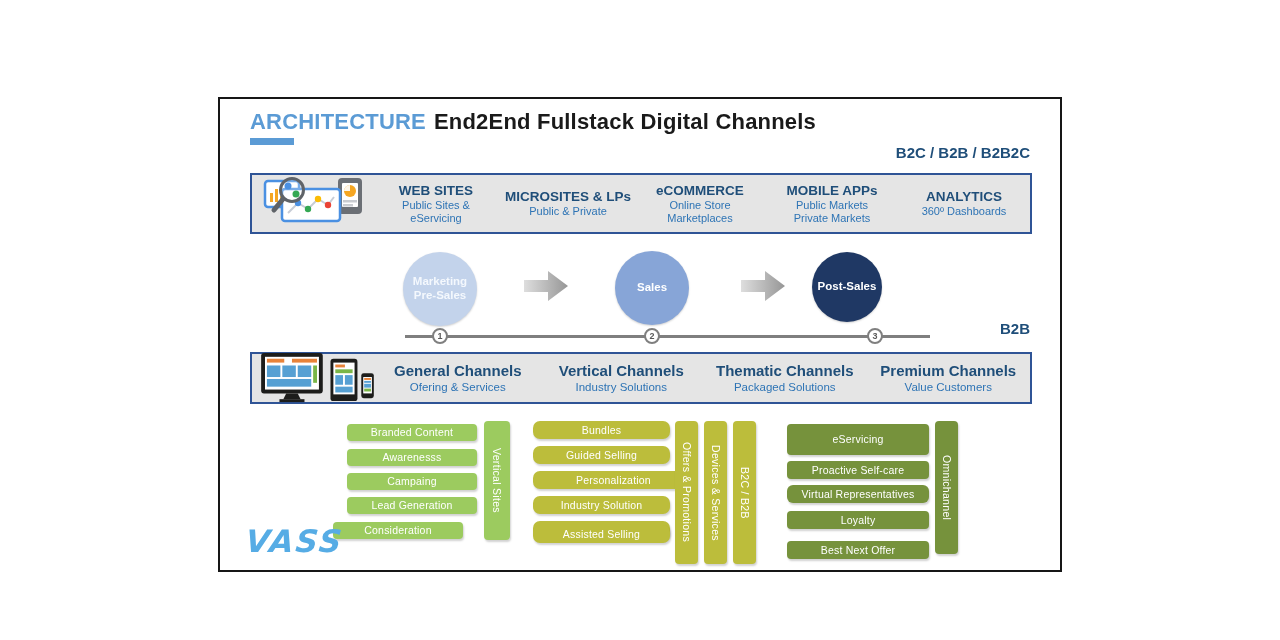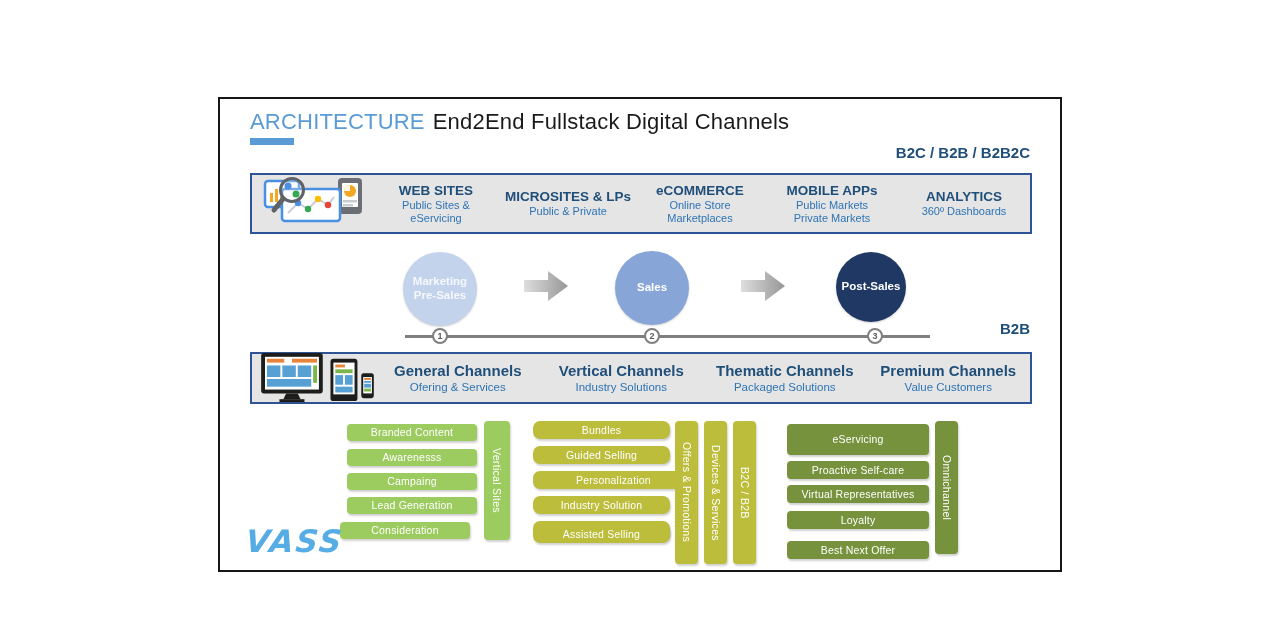--- a/index.html
+++ b/index.html
@@ -21,21 +21,21 @@
     width:1280px;height:640px;background:#ffffff;
     font-family:"Liberation Sans","DejaVu Sans",sans-serif;
     position:relative;overflow:hidden;
   }
   .board{
     position:absolute;left:218px;top:97px;width:844px;height:475px;
     border:2px solid #161616;background:#ffffff;
   }
   .pre{white-space:pre-line;}
   
-  .title{position:absolute;left:30px;top:10px;font-size:22px;font-weight:normal;letter-spacing:.2px;}
+  .title{position:absolute;left:30px;top:10px;font-size:22px;font-weight:bold;letter-spacing:.2px;}
   .title .accent{color:var(--accent);margin-right:8px;}
   .title .rest{color:#1a1a1a;}
   .title-underline{position:absolute;left:30px;top:39px;width:44px;height:7px;background:var(--accent);}
   .top-right-label{position:absolute;right:30px;top:45px;font-size:15px;font-weight:bold;color:var(--navy);}
   
   .row-box{
     position:absolute;left:30px;width:782px;border:2px solid var(--box-border);
     background:#e5e5e5;display:flex;align-items:center;
   }
   .row-box.row1{top:74px;height:61px;}
@@ -49,21 +49,21 @@
   .row2 .col-title{font-size:15px;font-weight:bold;color:var(--navy);}
   .row2 .col-sub{font-size:11.5px;color:var(--sub-blue);margin-top:1px;}
   
   .stage-circle{
     position:absolute;border-radius:50%;display:flex;align-items:center;justify-content:center;
     text-align:center;color:#fff;font-weight:bold;font-size:11.5px;line-height:1.2;
     box-shadow:0 1px 2px rgba(0,0,0,.18);
   }
   .stage-1{left:183px;top:153px;width:74px;height:74px;background:var(--circle-light);color:#f4f8fd;}
   .stage-2{left:395px;top:152px;width:74px;height:74px;background:var(--circle-mid);}
-  .stage-3{left:616px;top:153px;width:70px;height:70px;background:var(--circle-dark);}
+  .stage-3{left:592px;top:153px;width:70px;height:70px;background:var(--circle-dark);}
   .flow-arrow{position:absolute;width:44px;height:34px;top:170px;}
   .flow-arrow.a1{left:304px;}
   .flow-arrow.a2{left:521px;}
   .timeline-line{position:absolute;left:185px;top:236px;width:525px;height:2.5px;background:var(--gray-line);}
   .tl-badge{
     position:absolute;top:229px;width:16px;height:16px;border-radius:50%;
     background:#fff;border:2px solid var(--gray-line);color:#595959;
     font-size:9px;font-weight:bold;display:flex;align-items:center;justify-content:center;
   }
   .tl-badge.b1{left:212px;} .tl-badge.b2{left:424px;} .tl-badge.b3{left:647px;}
@@ -227,35 +227,35 @@
         <div class="col-title">Premium Channels</div>
         <div class="col-sub pre">Value Customers</div>
       </div>
     </div>
   </div>
 
   <div class="chip light" style="left:127px;top:325px;width:130px;height:17px;">Branded Content</div>
   <div class="chip light" style="left:127px;top:350px;width:130px;height:17px;">Awarenesss</div>
   <div class="chip light" style="left:127px;top:374px;width:130px;height:17px;">Campaing</div>
   <div class="chip light" style="left:127px;top:398px;width:130px;height:17px;">Lead Generation</div>
-  <div class="chip light" style="left:120px;top:423px;width:130px;height:17px;">Consideration</div>
+  <div class="chip light" style="left:113px;top:423px;width:130px;height:17px;">Consideration</div>
   <div class="vbar light" style="left:264px;top:322px;width:26px;height:119px;background:var(--green-light);">Vertical Sites</div>
 
   <div class="chip olive" style="left:313px;top:322px;width:137px;height:18px;">Bundles</div>
   <div class="chip olive" style="left:313px;top:347px;width:137px;height:18px;">Guided Selling</div>
   <div class="chip olive" style="left:313px;top:372px;width:161px;height:18px;">Personalization</div>
   <div class="chip olive" style="left:313px;top:397px;width:137px;height:18px;">Industry Solution</div>
   <div class="chip olive" style="left:313px;top:422px;width:137px;height:18px;">Upselling</div>
   <div class="chip olive" style="left:313px;top:426px;width:137px;height:18px;">Assisted Selling</div>
   <div class="vbar" style="left:455px;top:322px;width:23px;height:143px;background:var(--green-olive);">Offers &amp; Promotions</div>
   <div class="vbar" style="left:484px;top:322px;width:23px;height:143px;background:var(--green-olive);">Devices &amp; Services</div>
   <div class="vbar" style="left:513px;top:322px;width:23px;height:143px;background:var(--green-olive);">B2C / B2B</div>
 
   <div class="chip dark" style="left:567px;top:325px;width:142px;height:31px;">eServicing</div>
   <div class="chip dark" style="left:567px;top:362px;width:142px;height:18px;">Proactive Self-care</div>
-  <div class="chip dark" style="left:567px;top:386px;width:142px;height:18px;">Virtual Representatives</div>
+  <div class="chip dark" style="left:567px;top:386px;width:142px;height:18px;border-radius:6px;">Virtual Representatives</div>
   <div class="chip dark" style="left:567px;top:412px;width:142px;height:18px;">Loyalty</div>
   <div class="chip dark" style="left:567px;top:436px;width:142px;height:18px;margin-top:6px;">Best Next Offer</div>
   <div class="vbar" style="left:715px;top:322px;width:23px;height:133px;background:var(--green-dark);">Omnichannel</div>
 
   <div class="logo">VASS</div>
 
 </div>
 
 </body></html>

